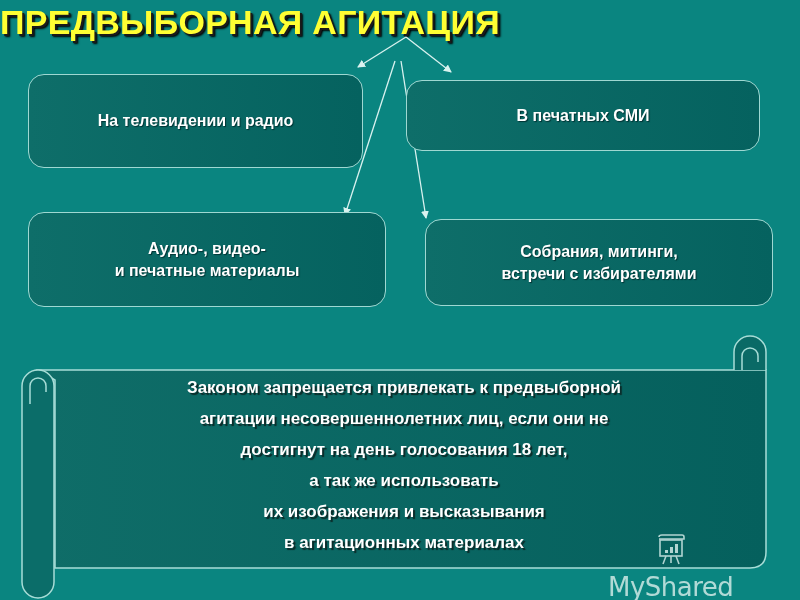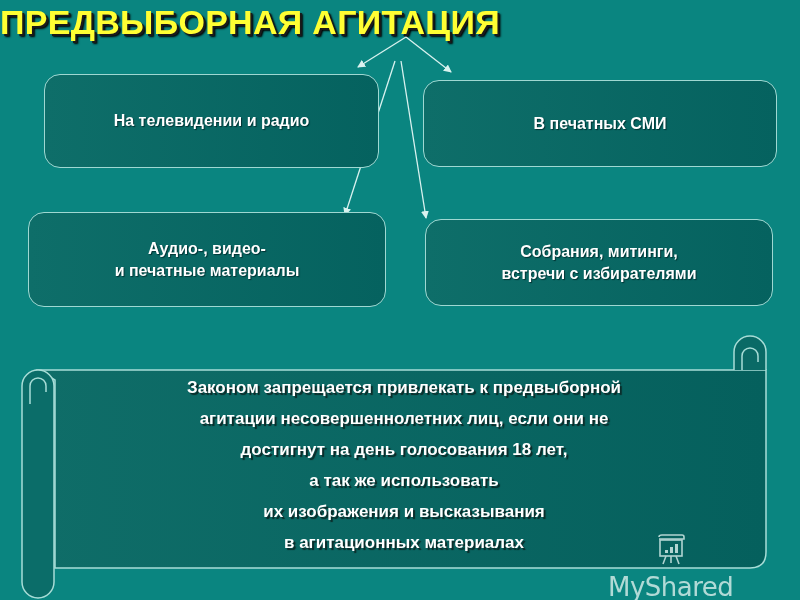--- a/index.html
+++ b/index.html
@@ -16,22 +16,22 @@
   }
   .box {
     position: absolute; box-sizing: border-box;
     border: 1.5px solid #9fd8d2; border-radius: 16px;
     background: linear-gradient(90deg, #0e6e69 0%, #05625f 100%);
     display: flex; align-items: center; justify-content: center;
     text-align: center; color: #ffffff; font-weight: bold; font-size: 16px;
     line-height: 22px; white-space: pre-line;
     text-shadow: 1px 1px 1px #033;
   }
-  #box1 { left: 44px; top: 74px; width: 335px; height: 94px; }
-  #box2 { left: 423px; top: 80px; width: 354px; height: 87px; }
+  #box1 { left: 28px; top: 74px; width: 335px; height: 94px; }
+  #box2 { left: 406px; top: 80px; width: 354px; height: 71px; }
   #box3 { left: 28px; top: 212px; width: 358px; height: 95px; }
   #box4 { left: 425px; top: 219px; width: 348px; height: 87px; }
   svg.overlay { position: absolute; left: 0; top: 0; }
   .scroll-text {
     position: absolute; left: 56px; top: 372px; width: 696px;
     text-align: center; color: #ffffff; font-weight: bold;
     font-size: 17px; line-height: 31px; white-space: pre-line;
     text-shadow: 2px 2px 1px #0b2a28;
   }
   .watermark {

